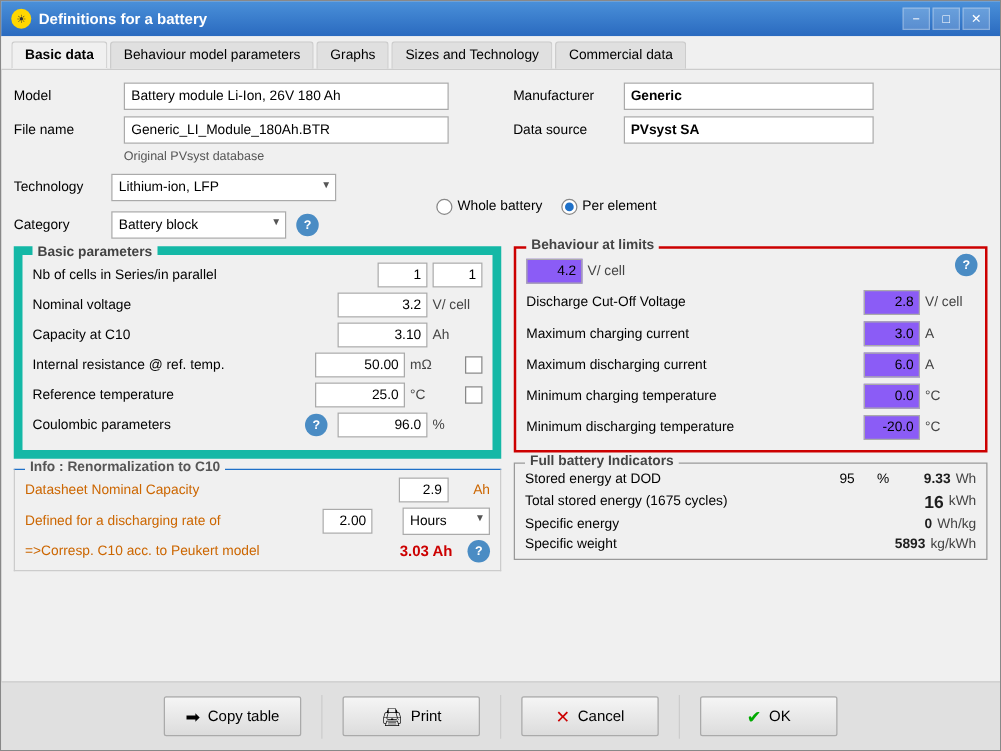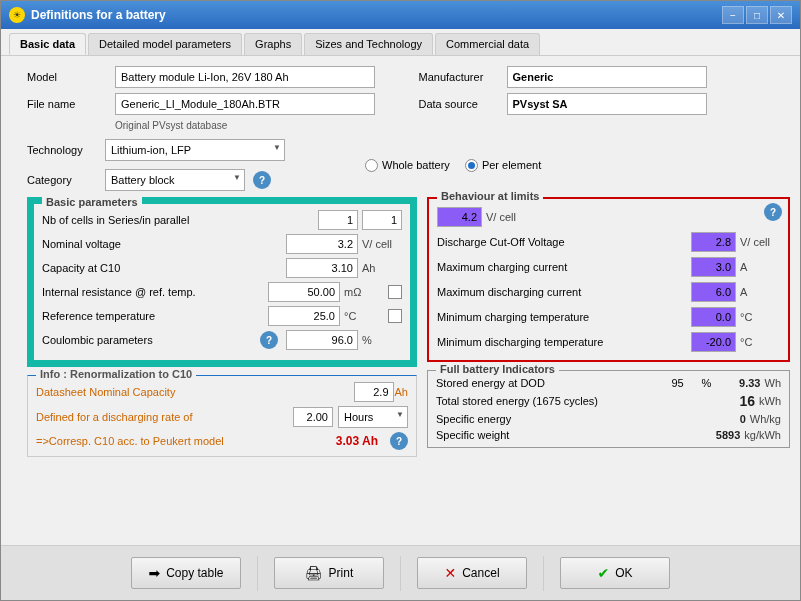--- a/index.html
+++ b/index.html
@@ -11,21 +11,21 @@
     .title-bar-left { display: flex; align-items: center; gap: 6px; }
     .title-icon { width: 16px; height: 16px; background: #ffd700; border-radius: 50%; display: flex; align-items: center; justify-content: center; font-size: 9px; color: #333; }
     .title-text { font-size: 12px; font-weight: 600; }
     .title-buttons { display: flex; gap: 2px; }
     .title-btn { width: 22px; height: 18px; background: rgba(255,255,255,0.2); border: 1px solid rgba(255,255,255,0.3); color: white; font-size: 10px; cursor: pointer; display: flex; align-items: center; justify-content: center; }
 
     .tabs { background: #f0f0f0; border-bottom: 1px solid #ccc; display: flex; padding: 4px 8px 0; gap: 2px; }
     .tab { padding: 4px 10px; border: 1px solid #ccc; border-bottom: none; background: #e0e0e0; cursor: pointer; font-size: 11px; border-radius: 3px 3px 0 0; }
     .tab.active { background: #f0f0f0; border-bottom: 1px solid #f0f0f0; font-weight: 600; }
 
-    .content { flex: 1; padding: 10px; overflow: hidden; margin-left: 16px; }
+    .content { flex: 1; padding: 10px; overflow: hidden; }
 
     .form-row { display: flex; align-items: center; margin-bottom: 5px; gap: 8px; }
     .form-label { font-size: 11px; width: 80px; flex-shrink: 0; }
     .form-input { border: 1px solid #aaa; background: white; padding: 2px 5px; font-size: 11px; height: 22px; }
     .form-input.wide { width: 260px; }
     .form-input.med { width: 200px; font-weight: bold; }
 
     .top-section { display: flex; gap: 20px; margin-bottom: 4px; }
     .top-left { flex: 1; }
     .top-right { flex: 1; }
@@ -75,21 +75,21 @@
 
     .fb-row { display: flex; align-items: center; margin-bottom: 4px; }
     .fb-label { font-size: 11px; flex: 1; }
     .fb-val1 { font-size: 11px; width: 30px; text-align: left; }
     .fb-unit1 { font-size: 11px; width: 20px; margin-right: 4px; }
     .fb-val2 { font-size: 11px; font-weight: bold; color: #1e1e1e; width: 35px; text-align: right; }
     .fb-unit2 { font-size: 11px; color: #444; margin-left: 4px; }
 
     .renorm-box { border: 1px solid #ccc; border-top: 1px solid #1e70c8; padding: 6px 8px; position: relative; margin-bottom: 4px; }
     .renorm-title { position: absolute; top: -8px; left: 8px; background: #f0f0f0; padding: 0 4px; font-size: 11px; font-weight: 600; color: #555; }
-    .renorm-row { display: flex; align-items: center; margin-bottom: 4px; gap: 1px; }
+    .renorm-row { display: flex; align-items: center; margin-bottom: 4px; gap: 20px; }
     .renorm-label { font-size: 11px; flex: 1; color: #cc6600; }
     .renorm-unit { font-size: 11px; color: #cc6600; }
 
     .corresp-row { display: flex; align-items: center; gap: 6px; }
     .corresp-text { font-size: 11px; color: #cc6600; flex: 1; }
     .corresp-val { font-size: 12px; font-weight: bold; color: #cc0000; }
 
     .bottom-bar { background: #e0e0e0; border-top: 1px solid #ccc; padding: 8px 16px; display: flex; justify-content: center; gap: 16px; height: 55px; align-items: center; }
     .btn { height: 32px; padding: 0 16px; border: 1px solid #aaa; background: linear-gradient(to bottom, #f5f5f5, #dcdcdc); font-size: 12px; cursor: pointer; display: flex; align-items: center; gap: 6px; border-radius: 2px; min-width: 110px; justify-content: center; }
     .btn-icon { font-size: 14px; }
@@ -112,21 +112,21 @@
     </div>
     <div class="title-buttons">
       <button class="title-btn">−</button>
       <button class="title-btn">□</button>
       <button class="title-btn close">✕</button>
     </div>
   </div>
 
   <div class="tabs">
     <div class="tab active">Basic data</div>
-    <div class="tab">Detailed model parameters</div>
+    <div class="tab">Behaviour model parameters</div>
     <div class="tab">Graphs</div>
     <div class="tab">Sizes and Technology</div>
     <div class="tab">Commercial data</div>
   </div>
 
   <div class="content">
 
     <div class="top-section">
       <div class="top-left">
         <div class="form-row">

